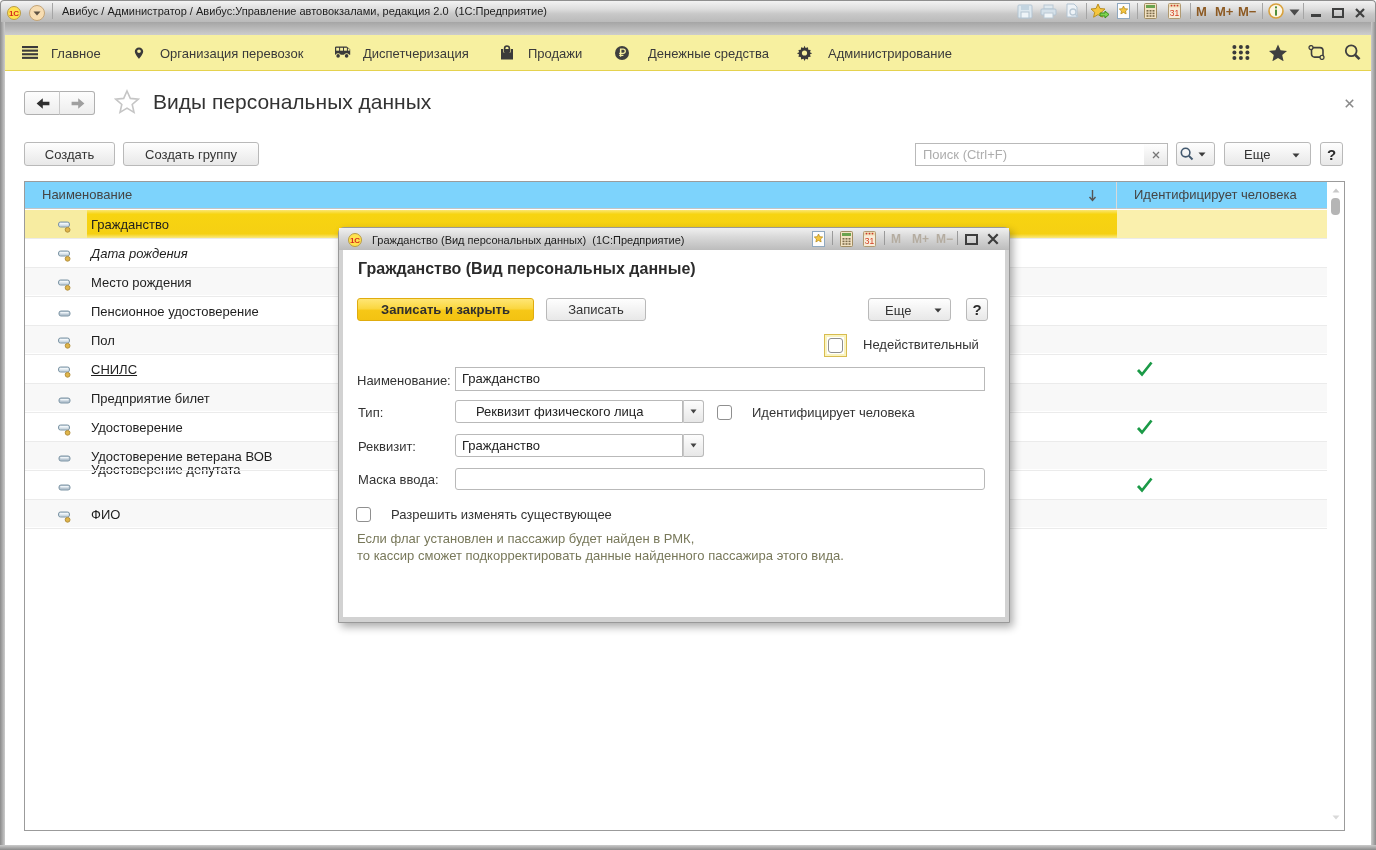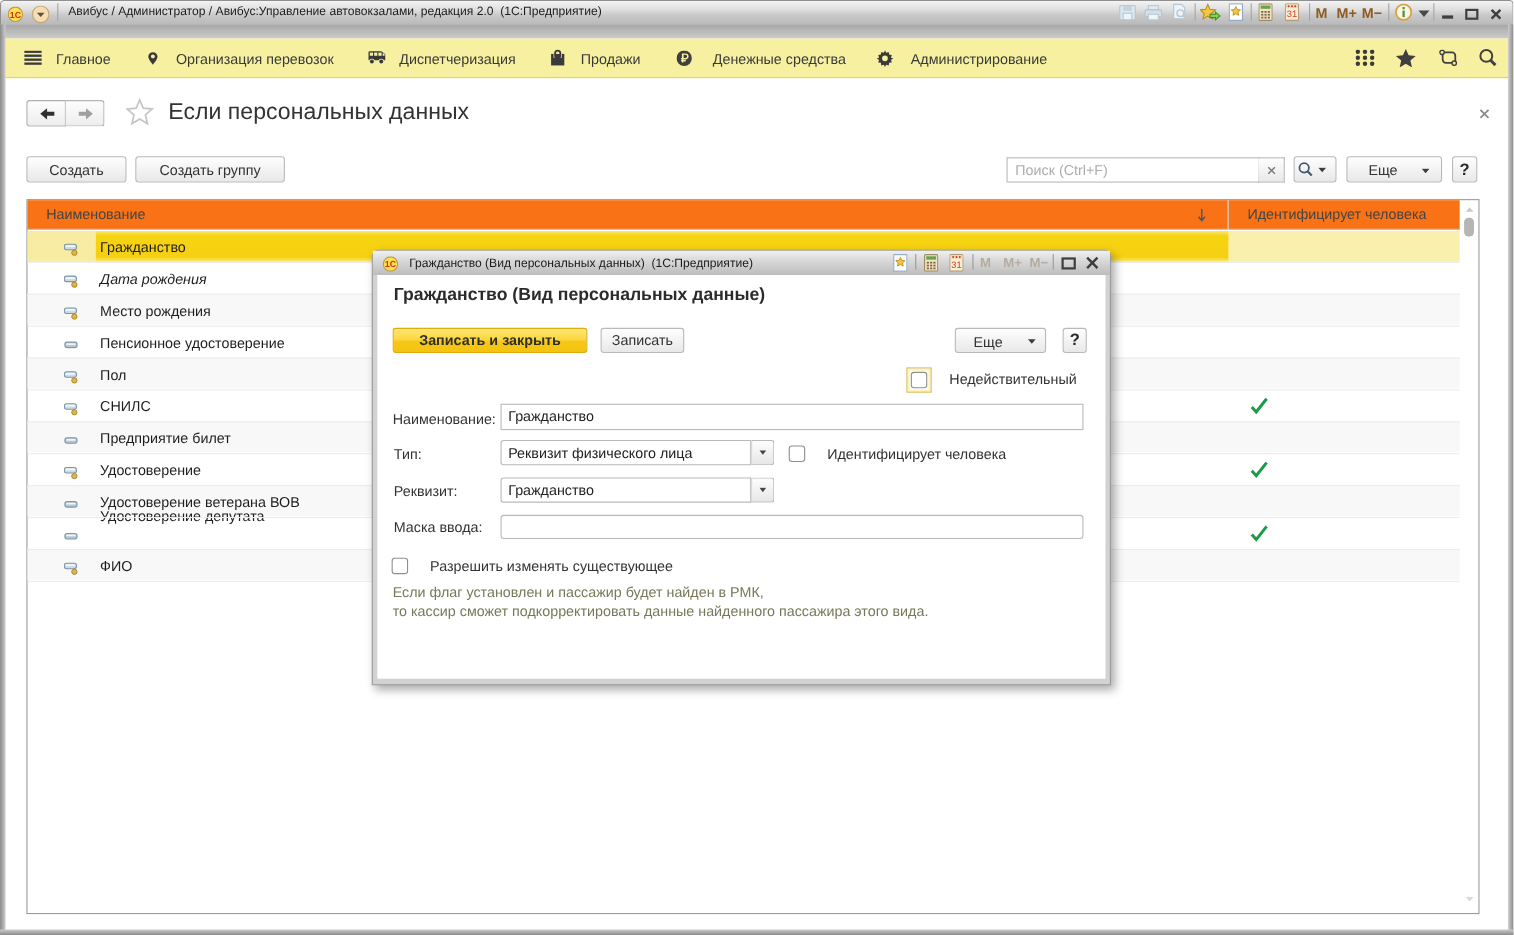--- a/index.html
+++ b/index.html
@@ -27,21 +27,21 @@
 
 .navbtn { top:91px; width:36px; height:24px; border:1px solid #b0b0b0; background:linear-gradient(180deg,#fdfdfd,#ededed); }
 #pagetitle { left:153px; top:90px; font-size:21px; color:#333; }
 
 .btn { top:142px; height:24px; border:1px solid #b9b9b9; border-radius:3px;
   background:linear-gradient(180deg,#fefefe,#e8e8e8); font-size:13px; color:#333;
   display:flex; align-items:center; justify-content:center; }
 
 
 #tbl { left:24px; top:181px; width:1321px; height:650px; border:1px solid #9b9b9b; background:#fff; }
-#thead { left:25px; top:182px; width:1302px; height:27px; background:#f97316; border-bottom:1px solid #c6c6c6; }
+#thead { left:25px; top:182px; width:1302px; height:27px; background:#7dd3fc; border-bottom:1px solid #c6c6c6; }
 .nm { position:absolute; left:91px; font-size:13px; color:#1e1e1e; white-space:nowrap; }
 .chk { position:absolute; left:1136px; }
 .sepline { position:absolute; left:25px; width:1302px; height:1px; background:#ebebeb; }
 .grayrow { position:absolute; left:25px; width:1302px; height:28px; background:#f8f8f8; }
 
 
 .ric { position:absolute; left:58px; }
 
 
 #dlg { left:338px; top:227px; width:672px; height:396px; background:#d2d2d2; border:1px solid #999;
@@ -216,21 +216,21 @@
 <div class="abs navbtn" style="left:59px; border-radius:0 3px 3px 0; border-left:1px solid #c9c9c9;"></div>
 <svg class="abs" style="left:36px;top:98px;" width="14" height="11" viewBox="0 0 14 11">
   <path d="M6.8 0.3 L0.6 5.5 L6.8 10.7 V7.3 H13.4 V3.7 H6.8 Z" fill="#2f2f2f"></path>
 </svg>
 <svg class="abs" style="left:71px;top:98px;" width="14" height="11" viewBox="0 0 14 11">
   <path d="M7.2 0.3 L13.4 5.5 L7.2 10.7 V7.3 H0.6 V3.7 H7.2 Z" fill="#9f9f9f"></path>
 </svg>
 <svg class="abs" style="left:114px;top:89px;" width="26" height="26" viewBox="0 0 26 26">
   <path d="M13 2 l3.3 7.4 8 .75 -6.1 5.3 1.8 7.9 -7-4.2 -7 4.2 1.8-7.9 -6.1-5.3 8-.75 z" fill="none" stroke="#c5c5c5" stroke-width="1.6"></path>
 </svg>
-<div class="abs" id="pagetitle">Если персональных данных</div>
+<div class="abs" id="pagetitle">Виды персональных данных</div>
 <svg class="abs" style="left:1345px;top:99px;" width="9" height="9" viewBox="0 0 9 9">
   <path d="M0.8 0.8 L8.2 8.2 M8.2 0.8 L0.8 8.2" stroke="#8a8a8a" stroke-width="1.6"></path>
 </svg>
 
 <div class="abs btn" style="left:24px; width:91px;">Создать</div>
 <div class="abs btn" style="left:123px; width:136px;">Создать группу</div>
 <div class="abs" style="left:915px;top:143px;width:230px;height:23px;border:1px solid #b9b9b9;background:#fff;font-size:13px;color:#adadad;line-height:21px;padding-left:7px;">Поиск (Ctrl+F)</div>
 <div class="abs btn" style="left:1144px;top:143px;height:23px;width:24px;border-left:none;border-radius:0;">
     <svg width="8" height="8" viewBox="0 0 8 8">
       <path d="M1 1 L7 7 M7 1 L1 7" stroke="#777" stroke-width="1.3"></path>
@@ -271,21 +271,21 @@
 <div class="grayrow" style="top:325px;"></div>
 <div class="grayrow" style="top:383px;"></div>
 <div class="grayrow" style="top:441px;"></div>
 <div class="grayrow" style="top:499px;"></div>
 
 <div class="abs nm" style="top:217px;">Гражданство</div>
 <div class="abs nm" style="top:246px;font-style:italic;">Дата рождения</div>
 <div class="abs nm" style="top:275px;">Место рождения</div>
 <div class="abs nm" style="top:304px;">Пенсионное удостоверение</div>
 <div class="abs nm" style="top:333px;">Пол</div>
-<div class="abs nm" style="top:362px;">СНИЛС</div>
+<div class="abs nm" style="top:362px;text-decoration:underline;">СНИЛС</div>
 <div class="abs nm" style="top:391px;">Предприятие билет</div>
 <div class="abs nm" style="top:420px;">Удостоверение</div>
 <div class="abs nm" style="top:449px;">Удостоверение ветерана ВОВ</div>
 <div class="abs nm" style="top:462px;">Удостоверение депутата</div>
 <div class="abs nm" style="top:507px;">ФИО</div>
 
 <div class="sepline" style="top:238px;"></div>
 <div class="sepline" style="top:267px;"></div>
 <div class="sepline" style="top:296px;"></div>
 <div class="sepline" style="top:325px;"></div>
@@ -409,38 +409,38 @@
 <div class="abs tsep" style="left:957px;top:231px;height:14px;background:#9a9a9a;"></div>
 <div class="abs" style="left:965px;top:234px;width:13px;height:11px;border:2px solid #3d3d3d;"></div>
 <svg class="abs" style="left:987px;top:233px;" width="12" height="12" viewBox="0 0 12 12">
   <path d="M1.3 1.3 L10.7 10.7 M10.7 1.3 L1.3 10.7" stroke="#3d3d3d" stroke-width="2.2"></path>
 </svg>
 
 <div id="dlgbody" class="abs"></div>
 <div class="abs" style="left:358px;top:260px;font-size:16px;font-weight:bold;color:#2b2b2b;">Гражданство (Вид персональных данные)</div>
 
 <div class="abs" style="left:357px;top:298px;width:177px;height:23px;border:1px solid #e0ac0e;border-radius:3px;background:linear-gradient(180deg,#ffe675 0%,#fbd741 45%,#f6c716 55%,#f3c312 100%);font-size:13px;font-weight:bold;color:#2f2f2f;display:flex;align-items:center;justify-content:center;">Записать и закрыть</div>
-<div class="abs btn" style="left:546px;top:298px;width:76px;height:23px;">Записать</div>
+<div class="abs btn" style="left:546px;top:298px;width:100px;height:23px;">Записать</div>
 <div class="abs btn" style="left:868px;top:298px;width:83px;height:23px;justify-content:flex-start;">
     <span style="position:absolute;left:16px;top:4px;">Еще</span>
     <svg style="position:absolute;left:65px;top:9px;" width="8" height="5" viewBox="0 0 8 5">
       <path d="M0.5 0.5 h7 l-3.5 4 z" fill="#3c3c3c"></path>
     </svg>
   </div>
 <div class="abs btn" style="left:966px;top:298px;width:22px;height:23px;font-size:15px;font-weight:bold;color:#2b2b2b;">?</div>
 
 <div class="abs" style="left:824px;top:334px;width:23px;height:23px;border:1px solid #d8bc50;box-shadow:inset 0 0 0 2px #faf4c0;"></div>
 <div class="abs cbx" style="left:828px;top:338px;"></div>
 <div class="abs dlab" style="left:863px;top:337px;">Недействительный</div>
 
 <div class="abs dlab" style="left:357px;top:373px;">Наименование:</div>
 <div class="abs dinput" style="left:455px;top:367px;width:530px;height:24px;line-height:22px;padding-left:6px;">Гражданство</div>
 
 <div class="abs dlab" style="left:358px;top:405px;">Тип:</div>
-<div class="abs dinput" style="left:455px;top:400px;width:228px;height:23px;line-height:21px;padding-left:6px;border-radius:3px 0 0 3px;">Реквизит физического лица</div>
+<div class="abs dinput" style="left:455px;top:400px;width:228px;height:23px;line-height:21px;padding-left:20px;border-radius:3px 0 0 3px;">Реквизит физического лица</div>
 <div class="abs ddbtn" style="left:683px;top:400px;">
     <svg width="7" height="5" viewBox="0 0 7 5">
       <path d="M0.5 0.5 h6 l-3 4 z" fill="#444"></path>
     </svg>
   </div>
 <div class="abs cbx" style="left:717px;top:405px;"></div>
 <div class="abs dlab" style="left:752px;top:405px;">Идентифицирует человека</div>
 
 <div class="abs dlab" style="left:358px;top:439px;">Реквизит:</div>
 <div class="abs dinput" style="left:455px;top:434px;width:228px;height:23px;line-height:21px;padding-left:6px;border-radius:3px 0 0 3px;">Гражданство</div>

